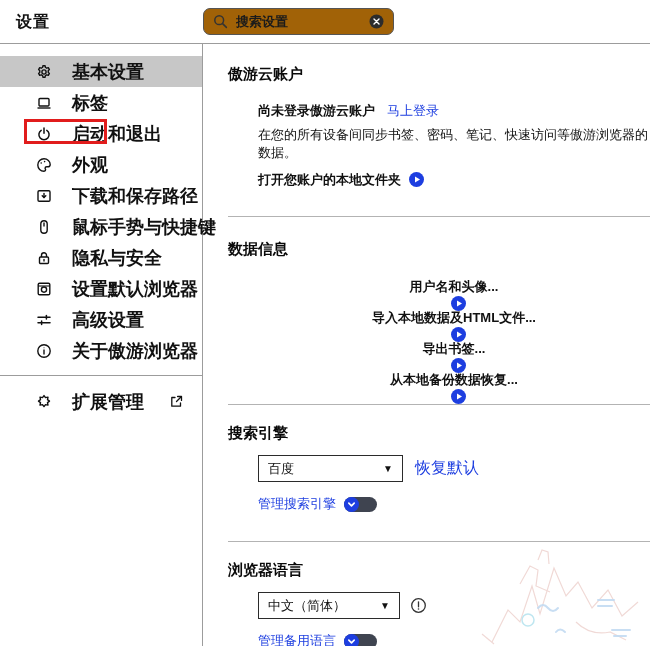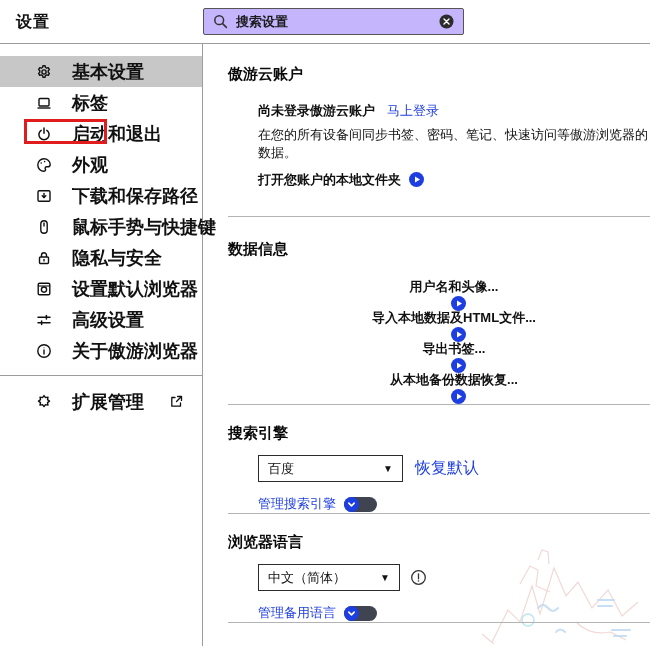--- a/index.html
+++ b/index.html
@@ -5,22 +5,22 @@
   * { margin:0; padding:0; box-sizing:border-box; }
   html,body { background:#fff; }
   .app {
     position:relative; width:650px; height:646px; background:#fff;
     font-family:"Liberation Sans", sans-serif; color:#111; overflow:hidden;
   }
   
   .topbar { position:absolute; left:0; top:0; width:650px; height:44px;
             border-bottom:1px solid #9c9c9c; background:#fff; z-index:3; }
   .app-title { position:absolute; left:16px; top:12px; font-size:16px; font-weight:700; letter-spacing:1px; }
-  .searchbox { position:absolute; left:203px; top:8px; width:261px; height:27px;
-               border:1px solid #555; border-radius:2px; background:#c4b5fd;
+  .searchbox { position:absolute; left:203px; top:8px; width:191px; height:27px;
+               border:1px solid #555; border-radius:7px; background:#a16207;
                display:flex; align-items:center; padding:0 9px; gap:8px; }
   .searchbox .value { flex:1; font-size:13px; font-weight:700; color:#1b1b1b; white-space:nowrap; overflow:hidden; }
   .icon-btn { display:flex; align-items:center; cursor:pointer; }
   
   .sidebar { position:absolute; left:0; top:44px; width:203px; bottom:0;
              border-right:1px solid #9c9c9c; background:#fff; padding-top:12px; z-index:2; }
   .side-item { height:31px; display:flex; align-items:center; gap:20px;
                padding-left:36px; font-size:18px; font-weight:600; cursor:pointer; white-space:nowrap; }
   .side-item.selected { background:#c7c7c7; }
   .side-item .ic { width:16px; height:16px; flex:0 0 16px; display:flex; align-items:center; }
@@ -41,21 +41,21 @@
   .play { margin-left:8px; display:flex; align-items:center; cursor:pointer; }
   
   .sec1 { padding-top:21px; padding-bottom:28px; }
   .sec1 h2 { margin-bottom:18px; }
   .sec1 .r1 { margin-bottom:16px; }
   .sec1 .r2 { margin-bottom:19px; }
   .sec2 { padding-top:23px; padding-bottom:16px; }
   .sec2 h2 { margin-bottom:19px; }
   .sec2 .row { margin-bottom:14px;flex-direction:column; }
   .sec2 .row:last-child { margin-bottom:0; }
-  .sec3, .sec4 { padding-top:19px; padding-bottom:0; }
+  .sec3, .sec4 { padding-top:19px; padding-bottom:28px; }
   .sec3 h2, .sec4 h2 { margin-bottom:12px; }
   .dd-row { display:flex; align-items:center; margin-bottom:13px; }
   .dropdown { width:145px; height:27px; border:1.5px solid #2b2b2b; border-radius:0;
               display:flex; align-items:center; justify-content:space-between;
               padding:0 9px; font-size:13px; background:#fff; cursor:pointer; }
   .dropdown .caret { font-size:10px; color:#111; }
   .dropdown.lang { width:142px; }
   .manage-row { display:flex; align-items:center; font-size:13px; }
   .toggle { margin-left:8px; display:flex; align-items:center; cursor:pointer; }
   .info-ic { margin-left:10px; display:flex; align-items:center; }

